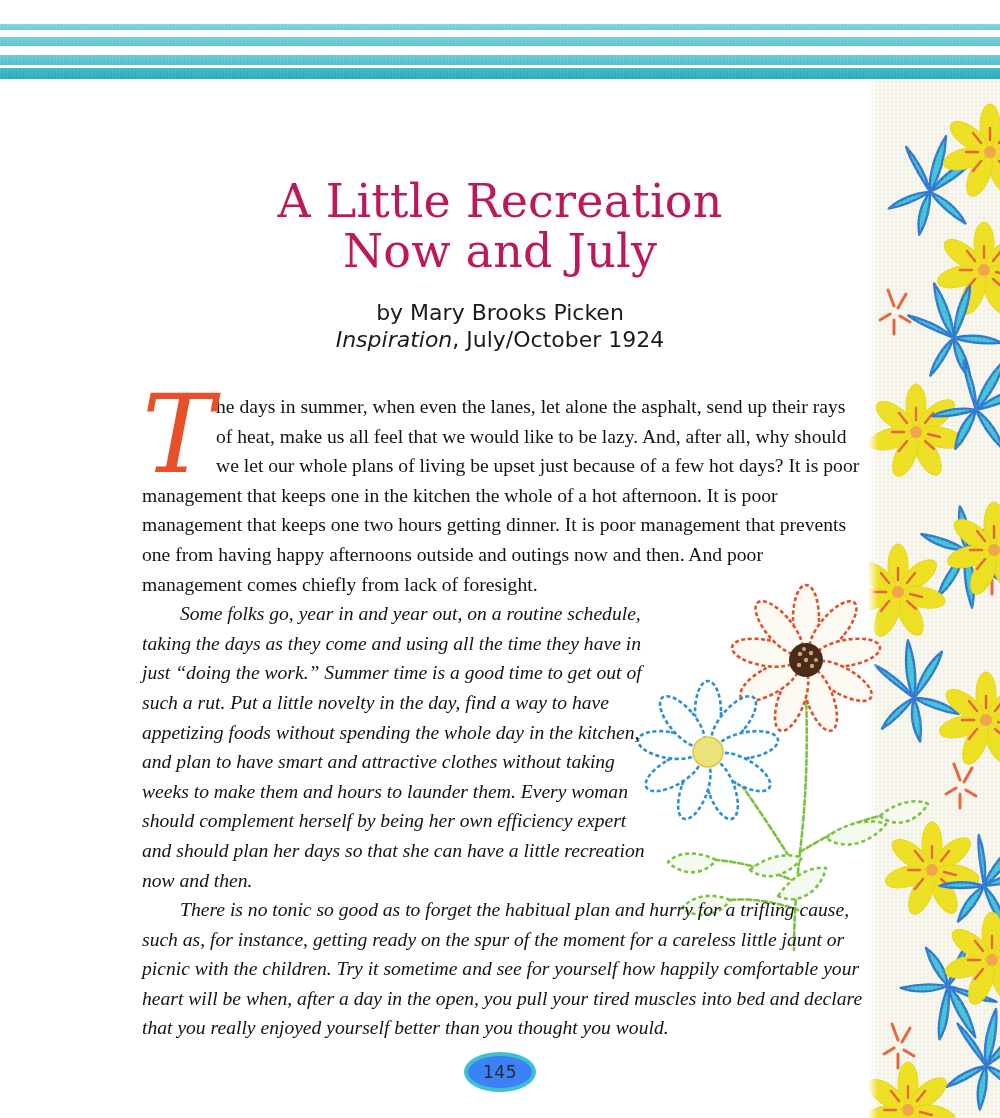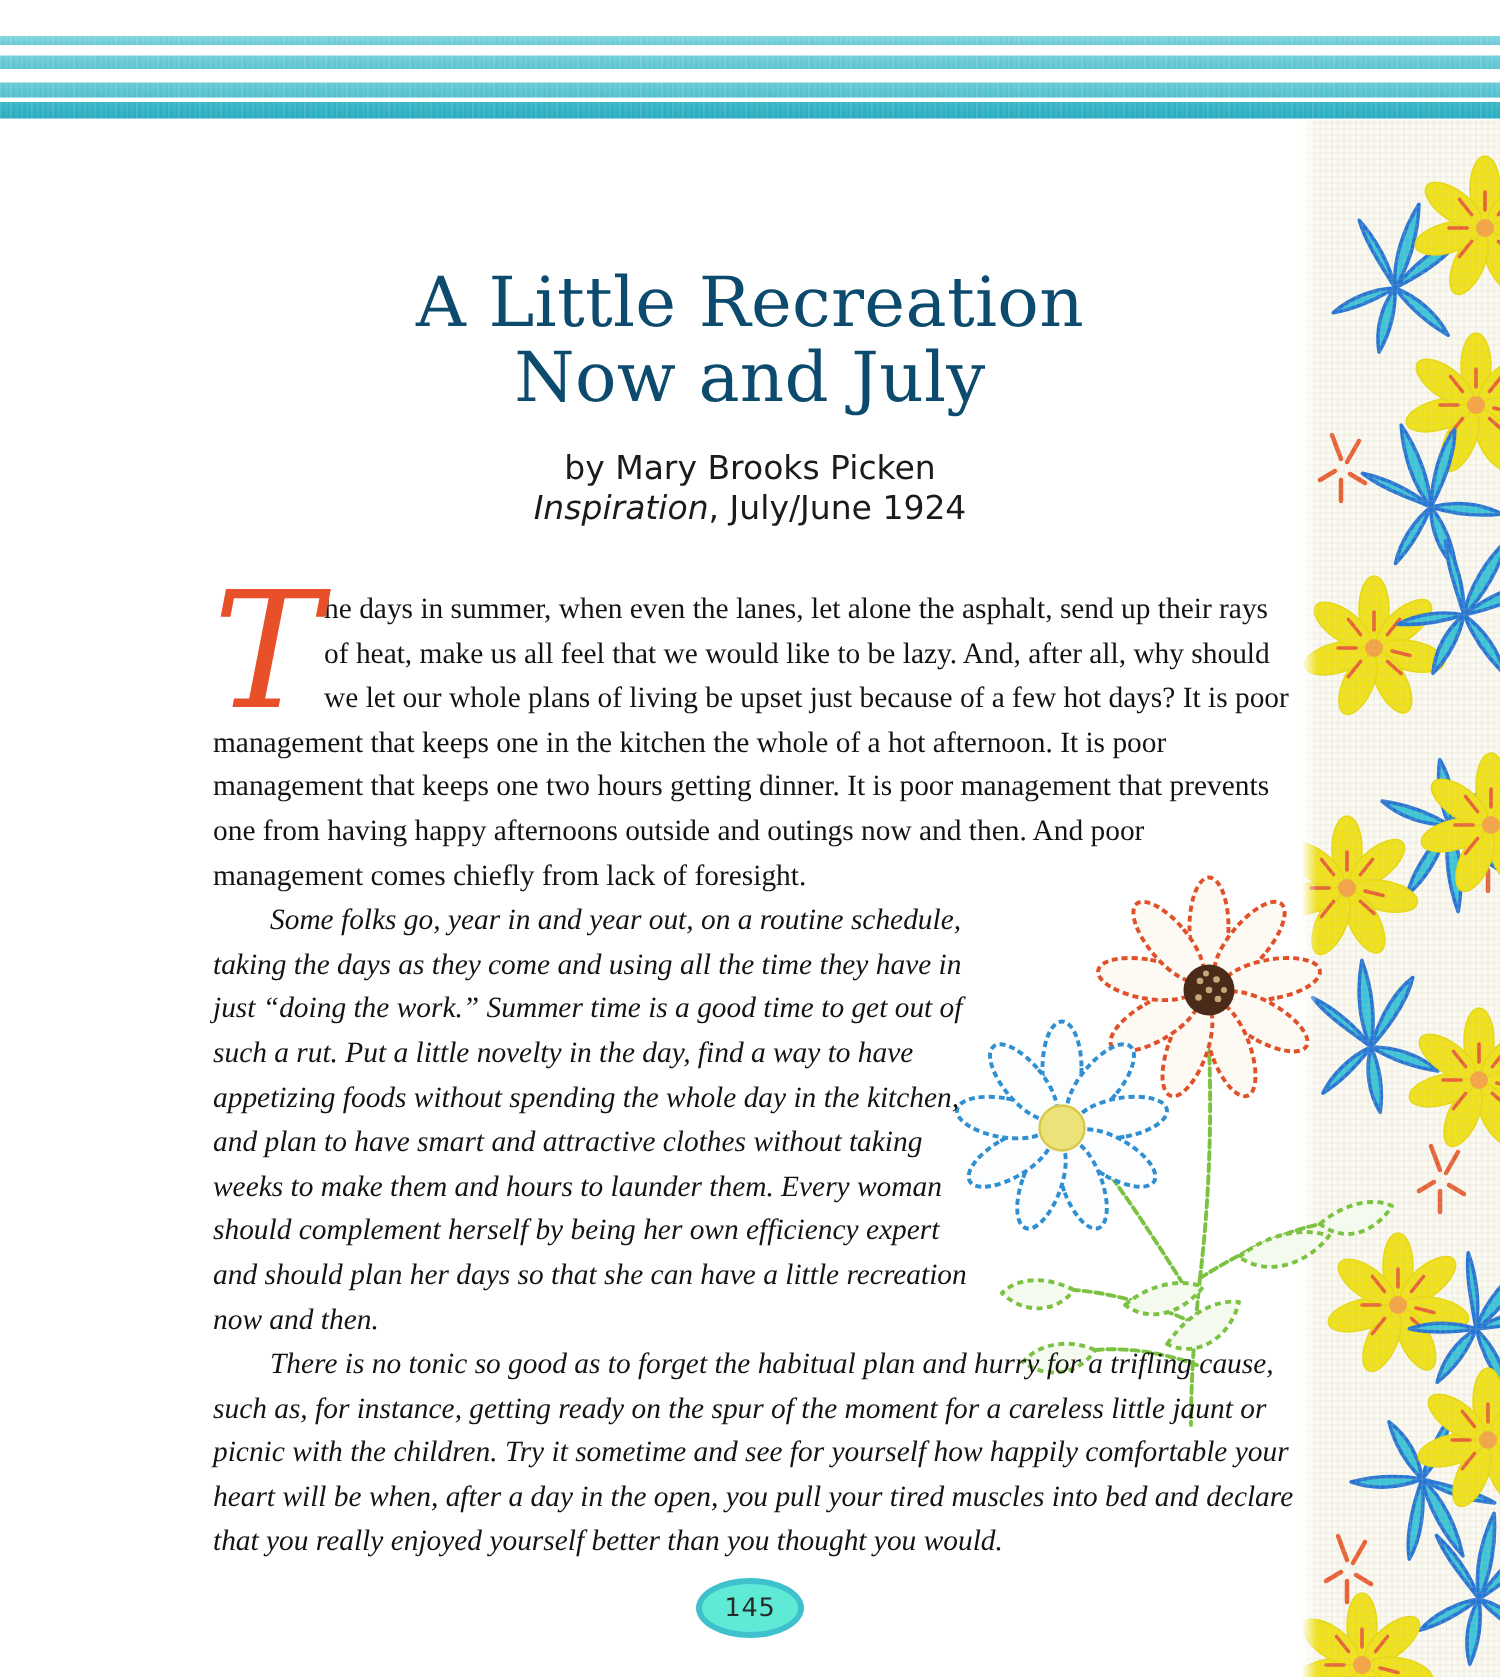--- a/index.html
+++ b/index.html
@@ -88,21 +88,21 @@
     position: absolute;
     left: 130px;
     top: 176px;
     width: 740px;
     text-align: center;
   }
   .headline {
     font-family: "DejaVu Serif", "Liberation Serif", serif;
     font-size: 46px;
     line-height: 50px;
-    color: #0c4a6e;
+    color: #be185d;
     letter-spacing: .2px;
     margin: 0;
     font-weight: 400;
   }
   .headline .line2 { display: block; }
   .byline {
     font-family: "DejaVu Sans", "Liberation Sans", sans-serif;
     font-size: 22px;
     line-height: 25px;
     color: #1b1b1b;
@@ -150,21 +150,21 @@
   
   .page-number {
     position: absolute;
     left: 50%;
     transform: translateX(-50%);
     top: 1052px;
     width: 64px;
     height: 32px;
     border: 4px solid #3fc0cd;
     border-radius: 50%;
-    background: #5eead4;
+    background: #3b82f6;
     display: flex;
     align-items: center;
     justify-content: center;
     font-family: "DejaVu Sans", "Liberation Sans", sans-serif;
     font-size: 17px;
     color: #2a2a2a;
     letter-spacing: .5px;
     text-align: right;
   }
 </style>
@@ -316,21 +316,21 @@
     </svg>
   </div>
 
   <div class="title-block">
     <h1 class="headline">
       <span>A Little Recreation</span>
       <span class="line2">Now and July</span>
     </h1>
     <div class="byline">
       <div>by Mary Brooks Picken</div>
-      <div class="source"><em>Inspiration</em><span>, July/June 1924</span></div>
+      <div class="source"><em>Inspiration</em><span>, July/October 1924</span></div>
     </div>
   </div>
 
   <div class="article-body">
     <p class="p1"><span class="drop-cap">T</span><span>he days in summer, when even the lanes, let alone the asphalt, send up their rays of heat, make us all feel that we would like to be lazy. And, after all, why should we let our whole plans of living be upset just because of a few hot days? It is poor management that keeps one in the kitchen the whole of a hot afternoon. It is poor management that keeps one two hours getting dinner. It is poor management that prevents one from having happy afternoons outside and outings now and then. And poor management comes chiefly from lack of foresight.</span></p>
     <p class="p2 narrow para-indent">Some folks go, year in and year out, on a routine schedule, taking the days as they come and using all the time they have in just “doing the work.” Summer time is a good time to get out of such a rut. Put a little novelty in the day, find a way to have appetizing foods without spending the whole day in the kitchen, and plan to have smart and attractive clothes without taking weeks to make them and hours to launder them. Every woman should complement herself by being her own efficiency expert and should plan her days so that she can have a little recreation now and then.</p>
     <p class="p3 para-indent">There is no tonic so good as to forget the habitual plan and hurry for a trifling cause, such as, for instance, getting ready on the spur of the moment for a careless little jaunt or picnic with the children. Try it sometime and see for yourself how happily comfortable your heart will be when, after a day in the open, you pull your tired muscles into bed and declare that you really enjoyed yourself better than you thought you would.</p>
   </div>
 
   <div class="page-number">

